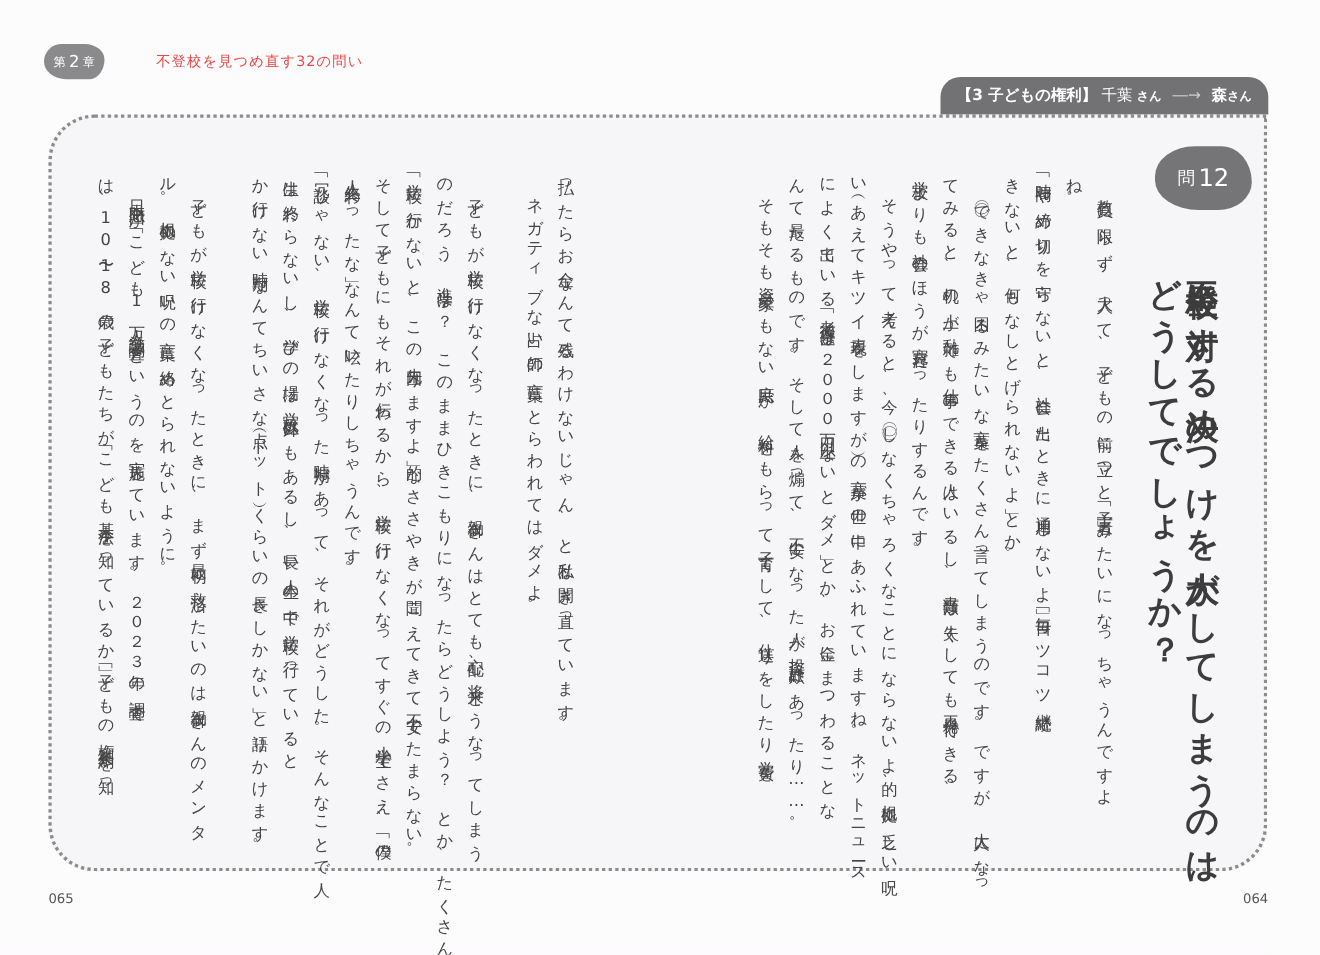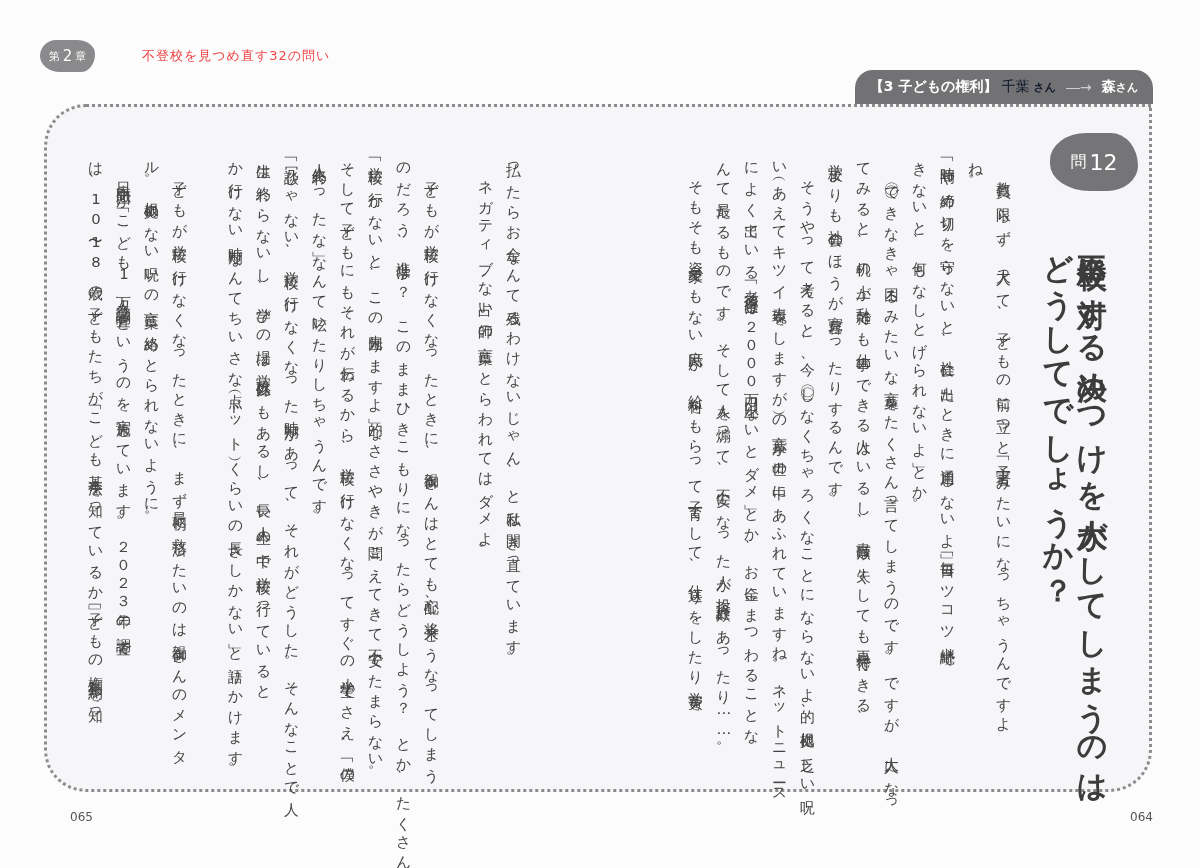--- a/index.html
+++ b/index.html
@@ -17,21 +17,21 @@
   }
   .chapter-badge .num { font-size: 15px; margin: 0 3px; }
   .chapter-title {
     position: absolute; left: 101px; top: 47px; font-size: 13px; color: #ef4444; letter-spacing: 1px; margin-left: 41px;
   }
   .header-tab {
     position: absolute; left: 855px; top: 70px; width: 298px; height: 34px;
     background: #727173; border-radius: 18px 18px 0 0; color: #fff;
     display: flex; align-items: center; justify-content: center; font-size: 14px; font-weight: bold; text-align: right;
   }
-  .header-tab .from { color: #0f172a; font-weight: normal; margin-left: 4px; }
+  .header-tab .from { color: #ffffff; font-weight: normal; margin-left: 4px; }
   .header-tab .san { font-size: 11px; font-weight: bold; }
   .header-tab .arrow { color: #cfcfcf; margin: 0 10px; font-weight: normal; }
   .panel {
     position: absolute; left: 44px; top: 104px; width: 1108px; height: 688px;
     box-sizing: border-box; background: #f6f5f8;
     border: 3px dotted #8c8c8c; border-top-right-radius: 0; border-radius: 42px 0 42px 42px;
   }
   .q-badge {
     position: absolute; left: 1050px; top: 133px; width: 88px; height: 58px;
     background: #757476; border-radius: 40px 30px 34px 44px / 30px 36px 28px 30px;
@@ -97,14 +97,14 @@
   <div class="vcol body" style="left:306px;">人生終わったな」なんて呟いたりしちゃうんです。</div>
   <div class="vcol body" style="left:278px;">「冗談じゃない、学校に行けなくなった時期があって、それがどうした。そんなことで人</div>
   <div class="vcol body" style="left:250px;">生は終わらないし、学びの場は学校以外にもあるし、長い人生の中で学校に行っていると</div>
   <div class="vcol body" style="left:222px;">か行けない時期なんてちいさな点（ドット）くらいの長さしかない」と語りかけます。</div>
   <div class="vcol body" style="left:166px;">　子どもが学校に行けなくなったときに、まず最初に救済したいのは親御さんのメンタ</div>
   <div class="vcol body" style="left:138px;">ル。根拠のない呪いの言葉に絡めとられないように。</div>
   <div class="vcol body" style="left:110px;">　日本財団が「こども1万人意識調査」というのを実施しています。２０２３年の調査で</div>
   <div class="vcol body" style="left:82px;">は、10〜18歳の子どもたちが「こども基本法を知っているか」「子どもの権利条約を知っ</div>
 </div>
 
-<div class="page-num" style="left:44px;margin-left:26px;">065</div>
+<div class="page-num" style="left:44px;">065</div>
 <div class="page-num" style="left:1130px;">064</div>
 
 </body></html>

